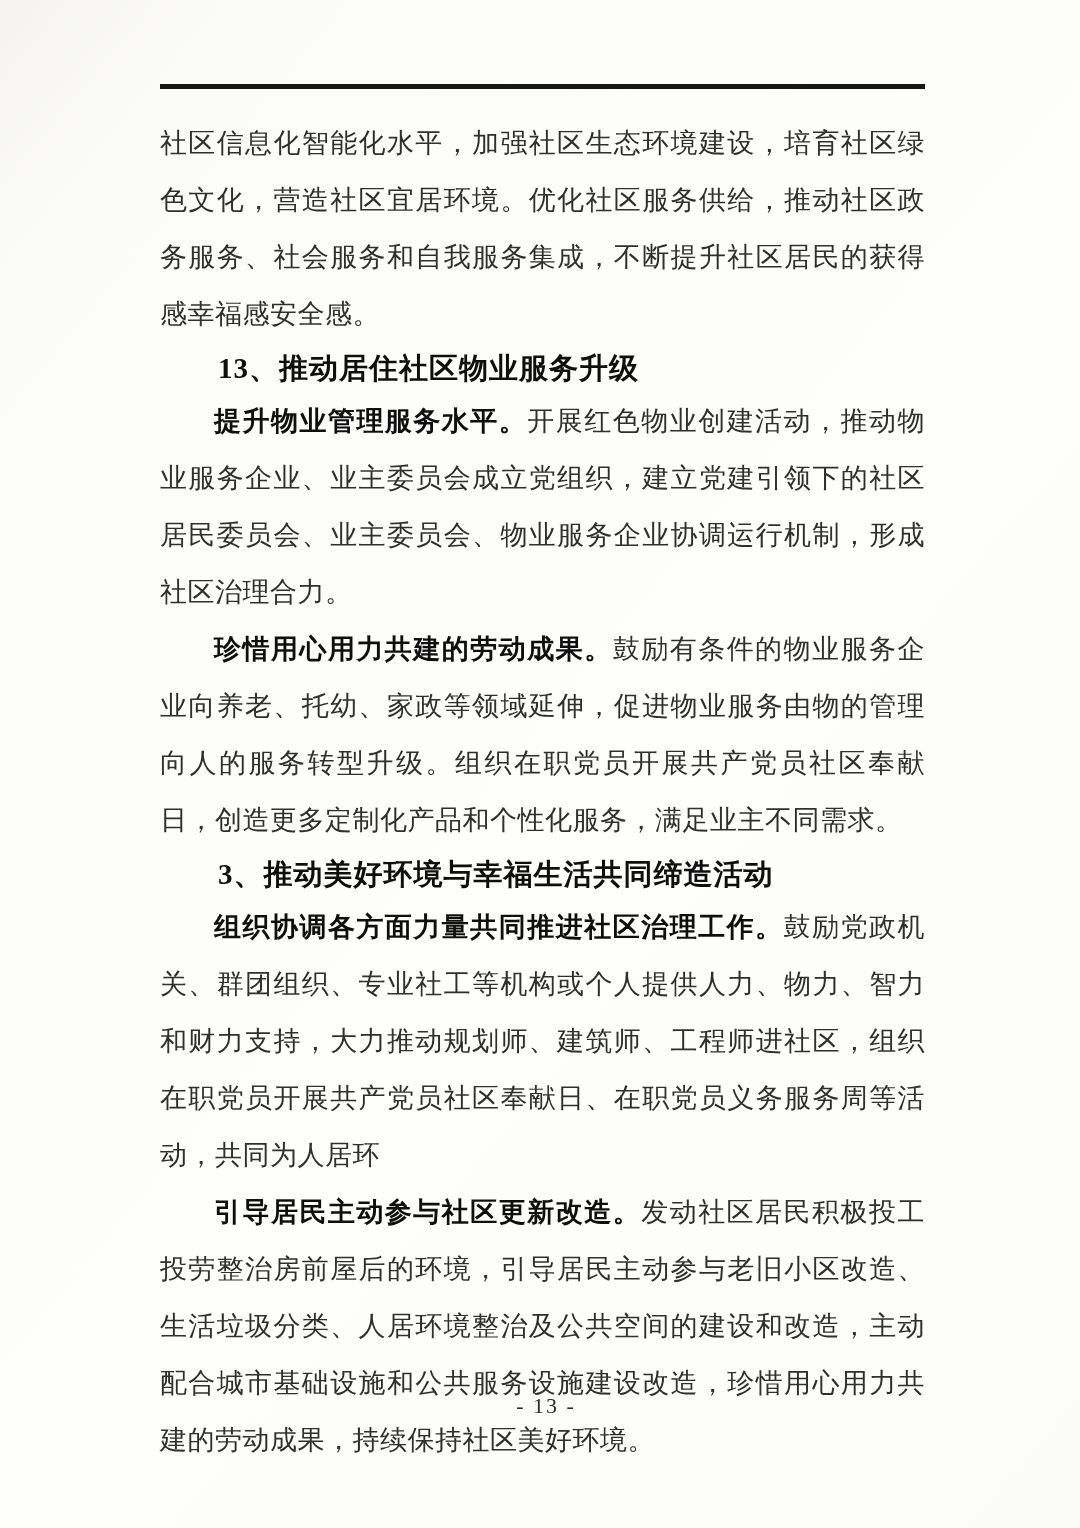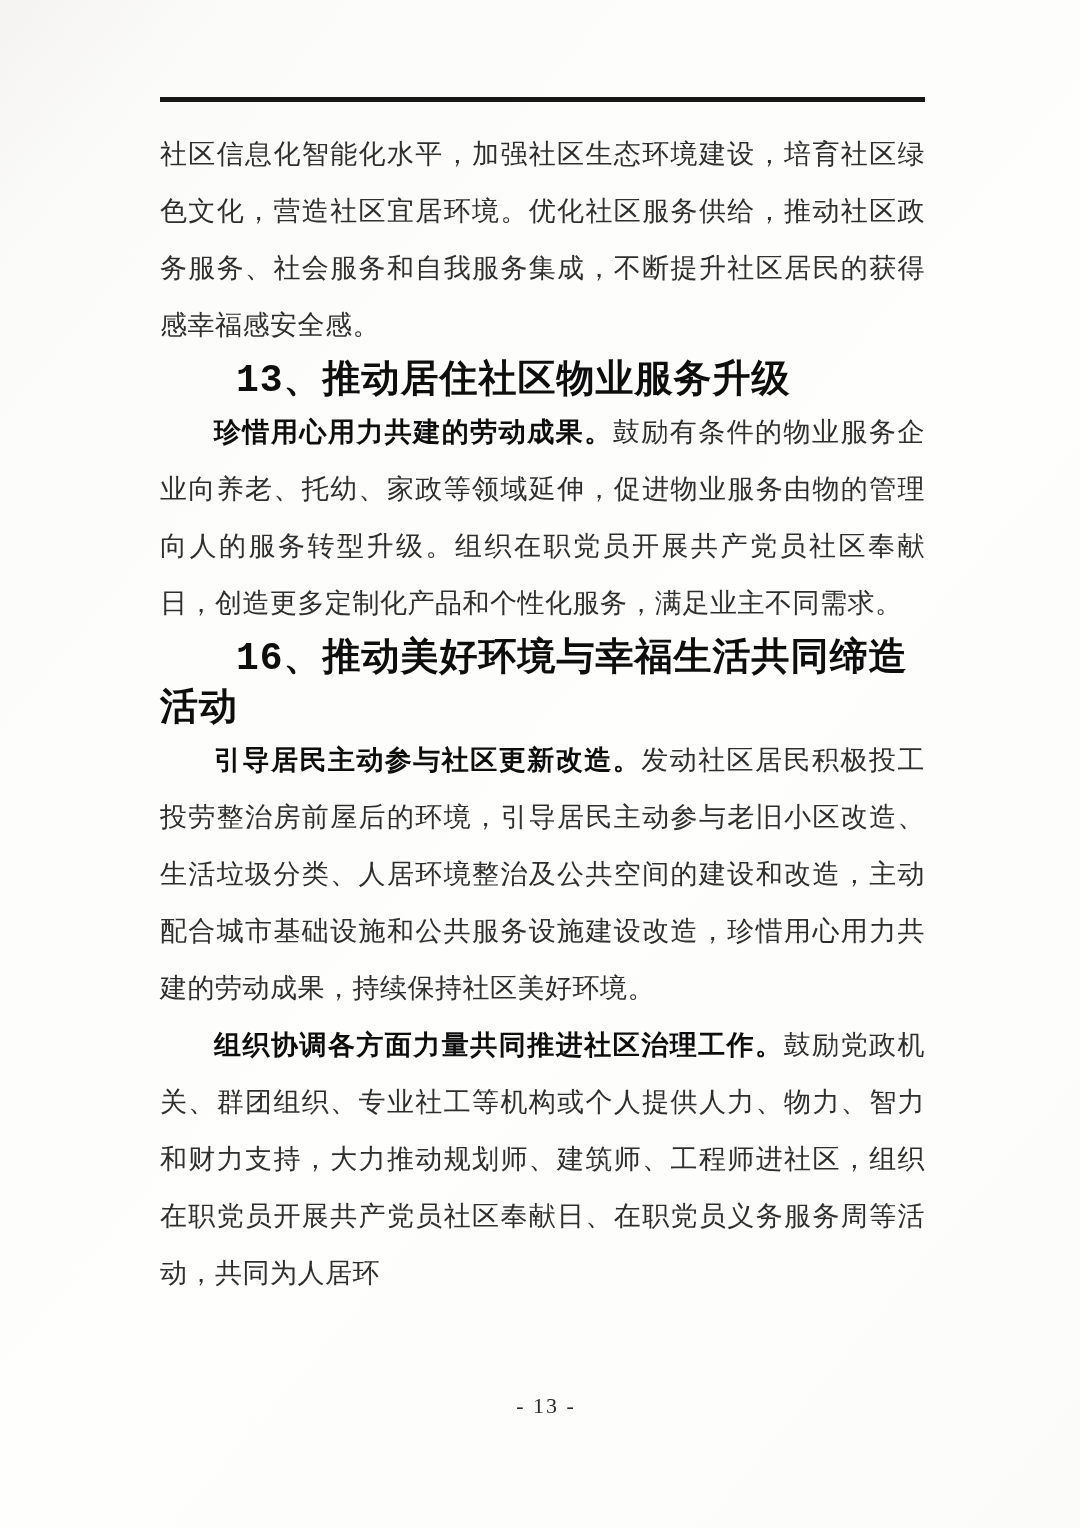--- a/index.html
+++ b/index.html
@@ -16,43 +16,42 @@
   }
   .page {
     position: absolute;
     inset: 0;
     background: linear-gradient(130deg, #f4f3f2 0%, #fbfbfa 10%, #fefefd 55%, #fbfbfa 100%);
   }
   .content {
     position: absolute;
     left: 160px;
     width: 765px;
-    top: 97px;
-    font-family: Liberation Mono, monospace;
+    top: 84px;
   }
   .header-rule {
     height: 5px;
     background: #171717;
     margin: 0 0 26px 0;
   }
   .para {
     margin: 0;
     font-size: 27px;
     line-height: 57px;
     color: #2f2f2f;
     text-align: justify;
     text-justify: inter-ideograph;
     letter-spacing: 0.5px;
   }
   .para.indent {
     text-indent: 2em;
   }
   .section-heading {
     margin: 0;
-    font-size: 38px;
+    font-size: 29px;
     line-height: 50px;
     font-weight: bold;
     color: #0e0e0e;
     text-indent: 2em;
     letter-spacing: 1px;
   }
   .lead {
     font-weight: bold;
     color: #0e0e0e;
   }
@@ -72,25 +71,26 @@
 
 <div class="page">
   <div class="content">
 
     <div class="header-rule"></div>
 
     <p class="para">社区信息化智能化水平，加强社区生态环境建设，培育社区绿色文化，营造社区宜居环境。优化社区服务供给，推动社区政务服务、社会服务和自我服务集成，不断提升社区居民的获得感幸福感安全感。</p>
 
     <h2 class="section-heading">13、推动居住社区物业服务升级</h2>
 
+    <p class="para indent"><span class="lead">提升物业管理服务水平。</span><span>开展红色物业创建活动，推动物业服务企业、业主委员会成立党组织，建立党建引领下的社区居民委员会、业主委员会、物业服务企业协调运行机制，形成社区治理合力。</span></p>
 
     <p class="para indent"><span class="lead">珍惜用心用力共建的劳动成果。</span><span>鼓励有条件的物业服务企业向养老、托幼、家政等领域延伸，促进物业服务由物的管理向人的服务转型升级。组织在职党员开展共产党员社区奉献日，创造更多定制化产品和个性化服务，满足业主不同需求。</span></p>
 
-    <h2 class="section-heading">16、推动美好环境与幸福生活共同缔造活动</h2>
+    <h2 class="section-heading">3、推动美好环境与幸福生活共同缔造活动</h2>
+
+    <p class="para indent"><span class="lead">组织协调各方面力量共同推进社区治理工作。</span><span>鼓励党政机关、群团组织、专业社工等机构或个人提供人力、物力、智力和财力支持，大力推动规划师、建筑师、工程师进社区，组织在职党员开展共产党员社区奉献日、在职党员义务服务周等活动，共同为人居环</span></p>
 
     <p class="para indent"><span class="lead">引导居民主动参与社区更新改造。</span><span>发动社区居民积极投工投劳整治房前屋后的环境，引导居民主动参与老旧小区改造、生活垃圾分类、人居环境整治及公共空间的建设和改造，主动配合城市基础设施和公共服务设施建设改造，珍惜用心用力共建的劳动成果，持续保持社区美好环境。</span></p>
-
-    <p class="para indent"><span class="lead">组织协调各方面力量共同推进社区治理工作。</span><span>鼓励党政机关、群团组织、专业社工等机构或个人提供人力、物力、智力和财力支持，大力推动规划师、建筑师、工程师进社区，组织在职党员开展共产党员社区奉献日、在职党员义务服务周等活动，共同为人居环</span></p>
 
   </div>
 
   <div class="page-footer">- 13 -</div>
 </div>
 
 </body></html>

